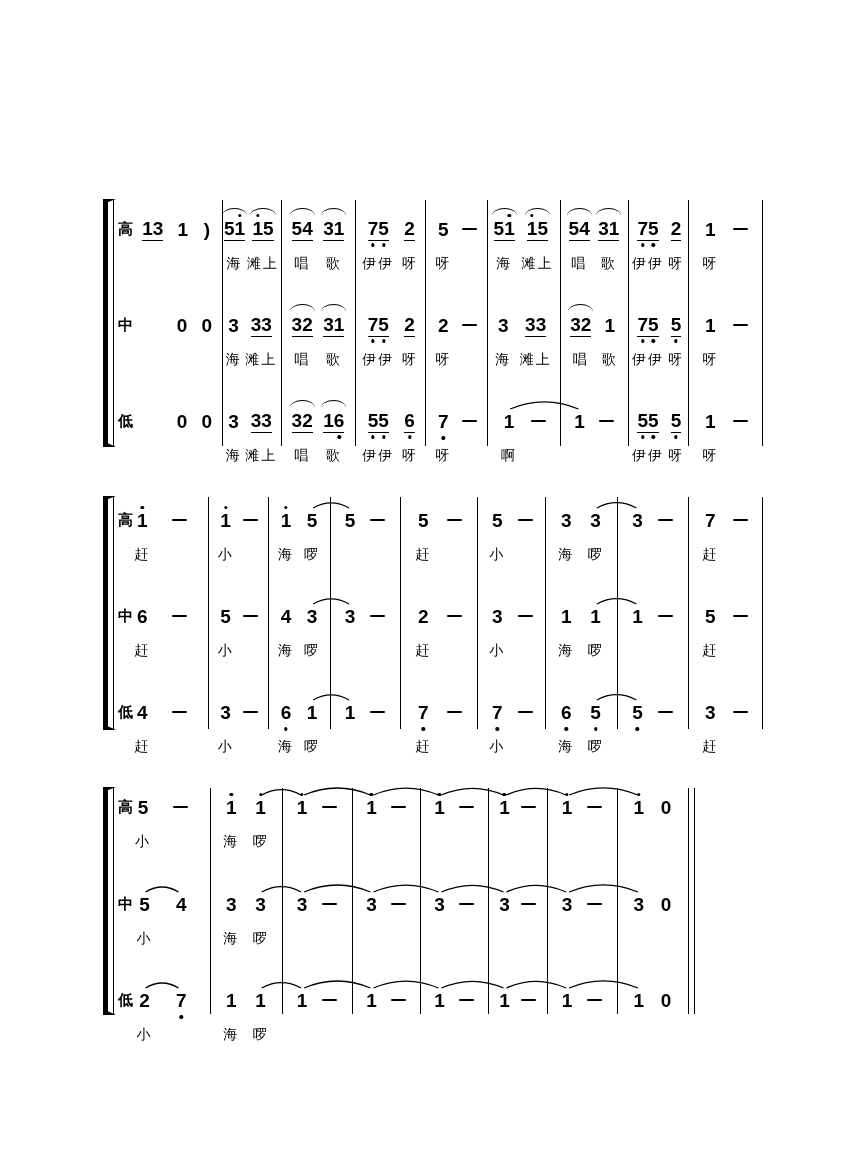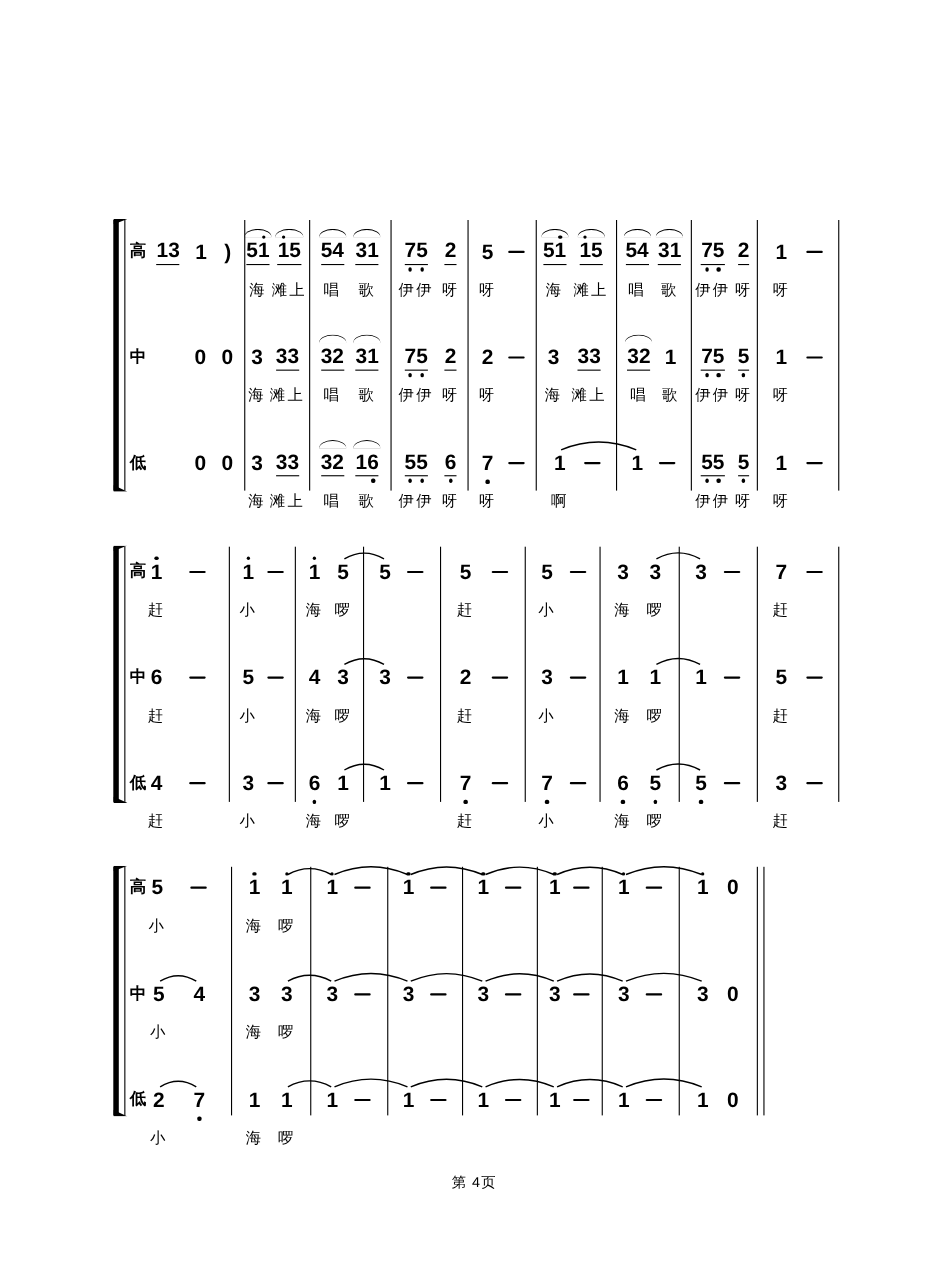--- a/index.html
+++ b/index.html
@@ -28,21 +28,20 @@
   .arc{position:absolute;top:-10px;left:-2px;right:-2px;height:7px;
         border-top:1.6px solid #000;border-radius:50% 50% 0 0/100% 100% 0 0;}
   .lyr{margin-top:13px;font-size:14px;letter-spacing:2px;height:17px;white-space:nowrap;}
   .ties{position:absolute;left:0;top:0;pointer-events:none;}
   .footer{position:absolute;left:0;top:1066px;width:100%;text-align:center;font-size:13px;letter-spacing:1px;}
 </style>
 </head>
 <body>
 
 <div class="page" id="page">
-  <div class="footer">第 4页</div>
 <div class="system" style="top: 200px; height: 268px;">
       <div class="bracket" style="top: 0px; height: 246px;"></div>
       <div class="bline" style="left: 113px; top: 0px; height: 246px;"></div>
       <div class="bline" style="left: 222px; top: 0px; height: 246px;"></div>
       <div class="bline" style="left: 281px; top: 0px; height: 246px;"></div>
       <div class="bline" style="left: 355px; top: 0px; height: 246px;"></div>
       <div class="bline" style="left: 425px; top: 0px; height: 246px;"></div>
       <div class="bline" style="left: 487px; top: 0px; height: 246px;"></div>
       <div class="bline" style="left: 560px; top: 0px; height: 246px;"></div>
       <div class="bline" style="left: 628px; top: 0px; height: 246px;"></div>

